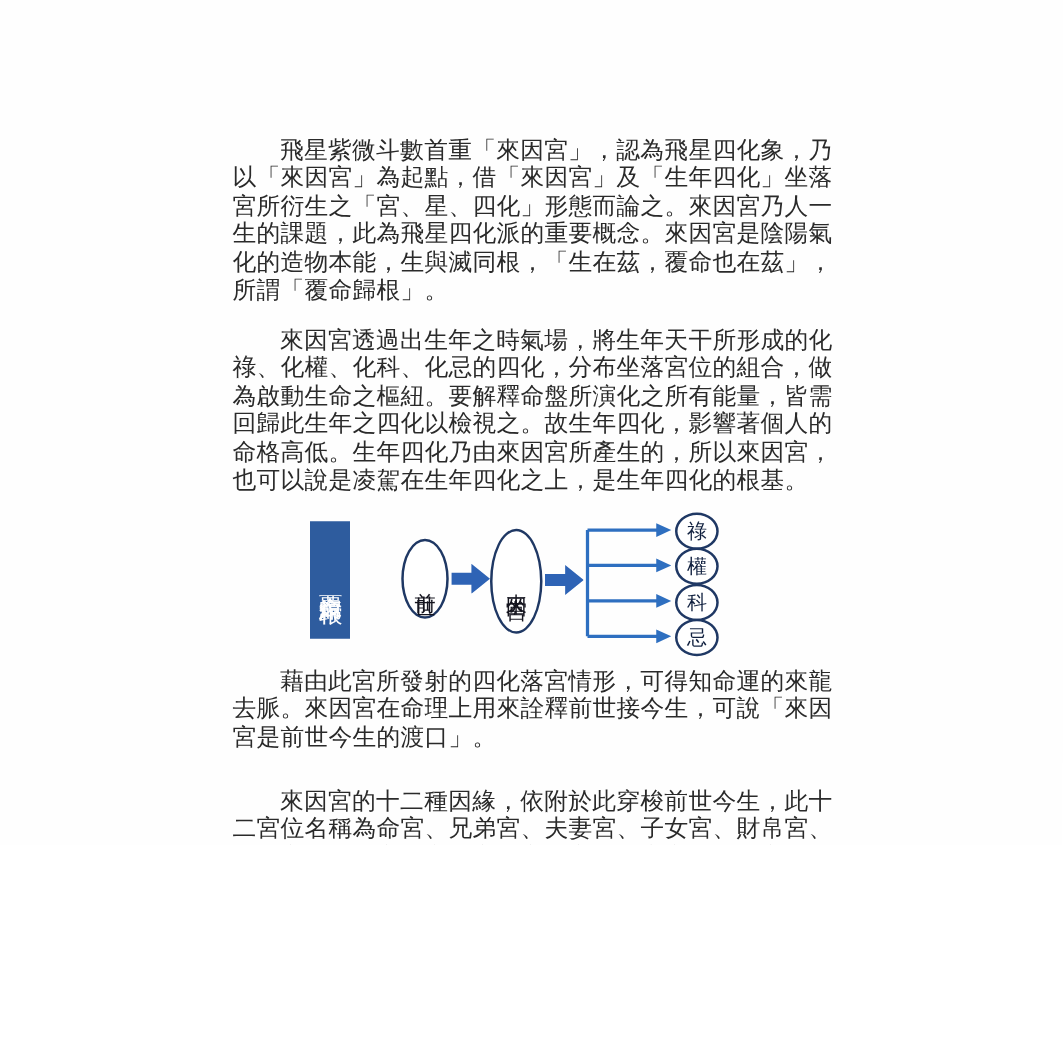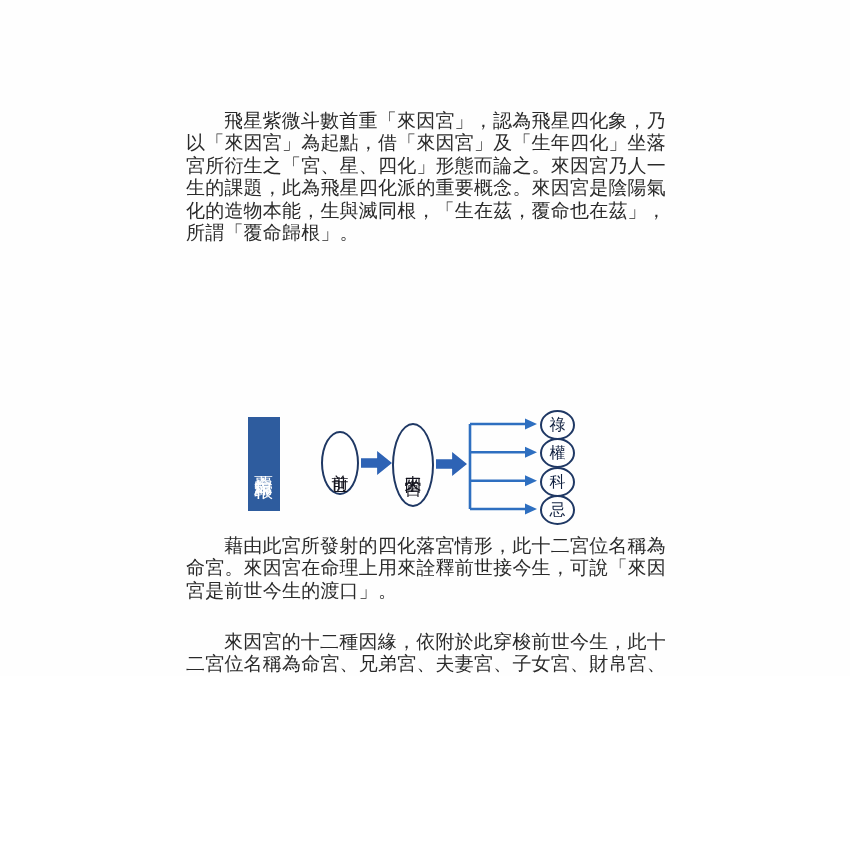--- a/index.html
+++ b/index.html
@@ -111,20 +111,21 @@
   .c2 { top: 467px; }
   .c3 { top: 495px; }
 </style>
 </head>
 <body>
 
 <div class="page">
 
   <p class="para p1">飛星紫微斗數首重「來因宮」，認為飛星四化象，乃以「來因宮」為起點，借「來因宮」及「生年四化」坐落宮所衍生之「宮、星、四化」形態而論之。來因宮乃人一生的課題，此為飛星四化派的重要概念。來因宮是陰陽氣化的造物本能，生與滅同根，「生在茲，覆命也在茲」，所謂「覆命歸根」。</p>
 
+  <p class="para p2">來因宮透過出生年之時氣場，將生年天干所形成的化祿、化權、化科、化忌的四化，分布坐落宮位的組合，做為啟動生命之樞紐。要解釋命盤所演化之所有能量，皆需回歸此生年之四化以檢視之。故生年四化，影響著個人的命格高低。生年四化乃由來因宮所產生的，所以來因宮，也可以說是凌駕在生年四化之上，是生年四化的根基。</p>
 
   <div class="diagram">
 
     <div class="titlebox">
       <span>覆命歸根</span>
     </div>
 
     <div class="oval oval-past">
       <span>前世</span>
     </div>
@@ -157,19 +158,19 @@
     </div>
     <div class="outcircle c2">
       <span>科</span>
     </div>
     <div class="outcircle c3">
       <span>忌</span>
     </div>
 
   </div>
 
-  <p class="para p3">藉由此宮所發射的四化落宮情形，此十二宮位名稱為命宮。來因宮在命理上用來詮釋前世接今生，可說「來因宮是前世今生的渡口」。</p>
+  <p class="para p3">藉由此宮所發射的四化落宮情形，可得知命運的來龍去脈。來因宮在命理上用來詮釋前世接今生，可說「來因宮是前世今生的渡口」。</p>
 
   <p class="para p4">來因宮的十二種因緣，依附於此穿梭前世今生，此十二宮位名稱為命宮、兄弟宮、夫妻宮、子女宮、財帛宮、疾厄宮、遷移宮、交友宮、官祿宮、田宅宮、福德宮、父母宮。而其所落入宮位，啟動命主生命的能量，對命主此生的發展，會產生強烈的導引作用。來因宮也可視為在行</p>
 
   <div class="pageno">16</div>
 
 </div>
 
 </body></html>

